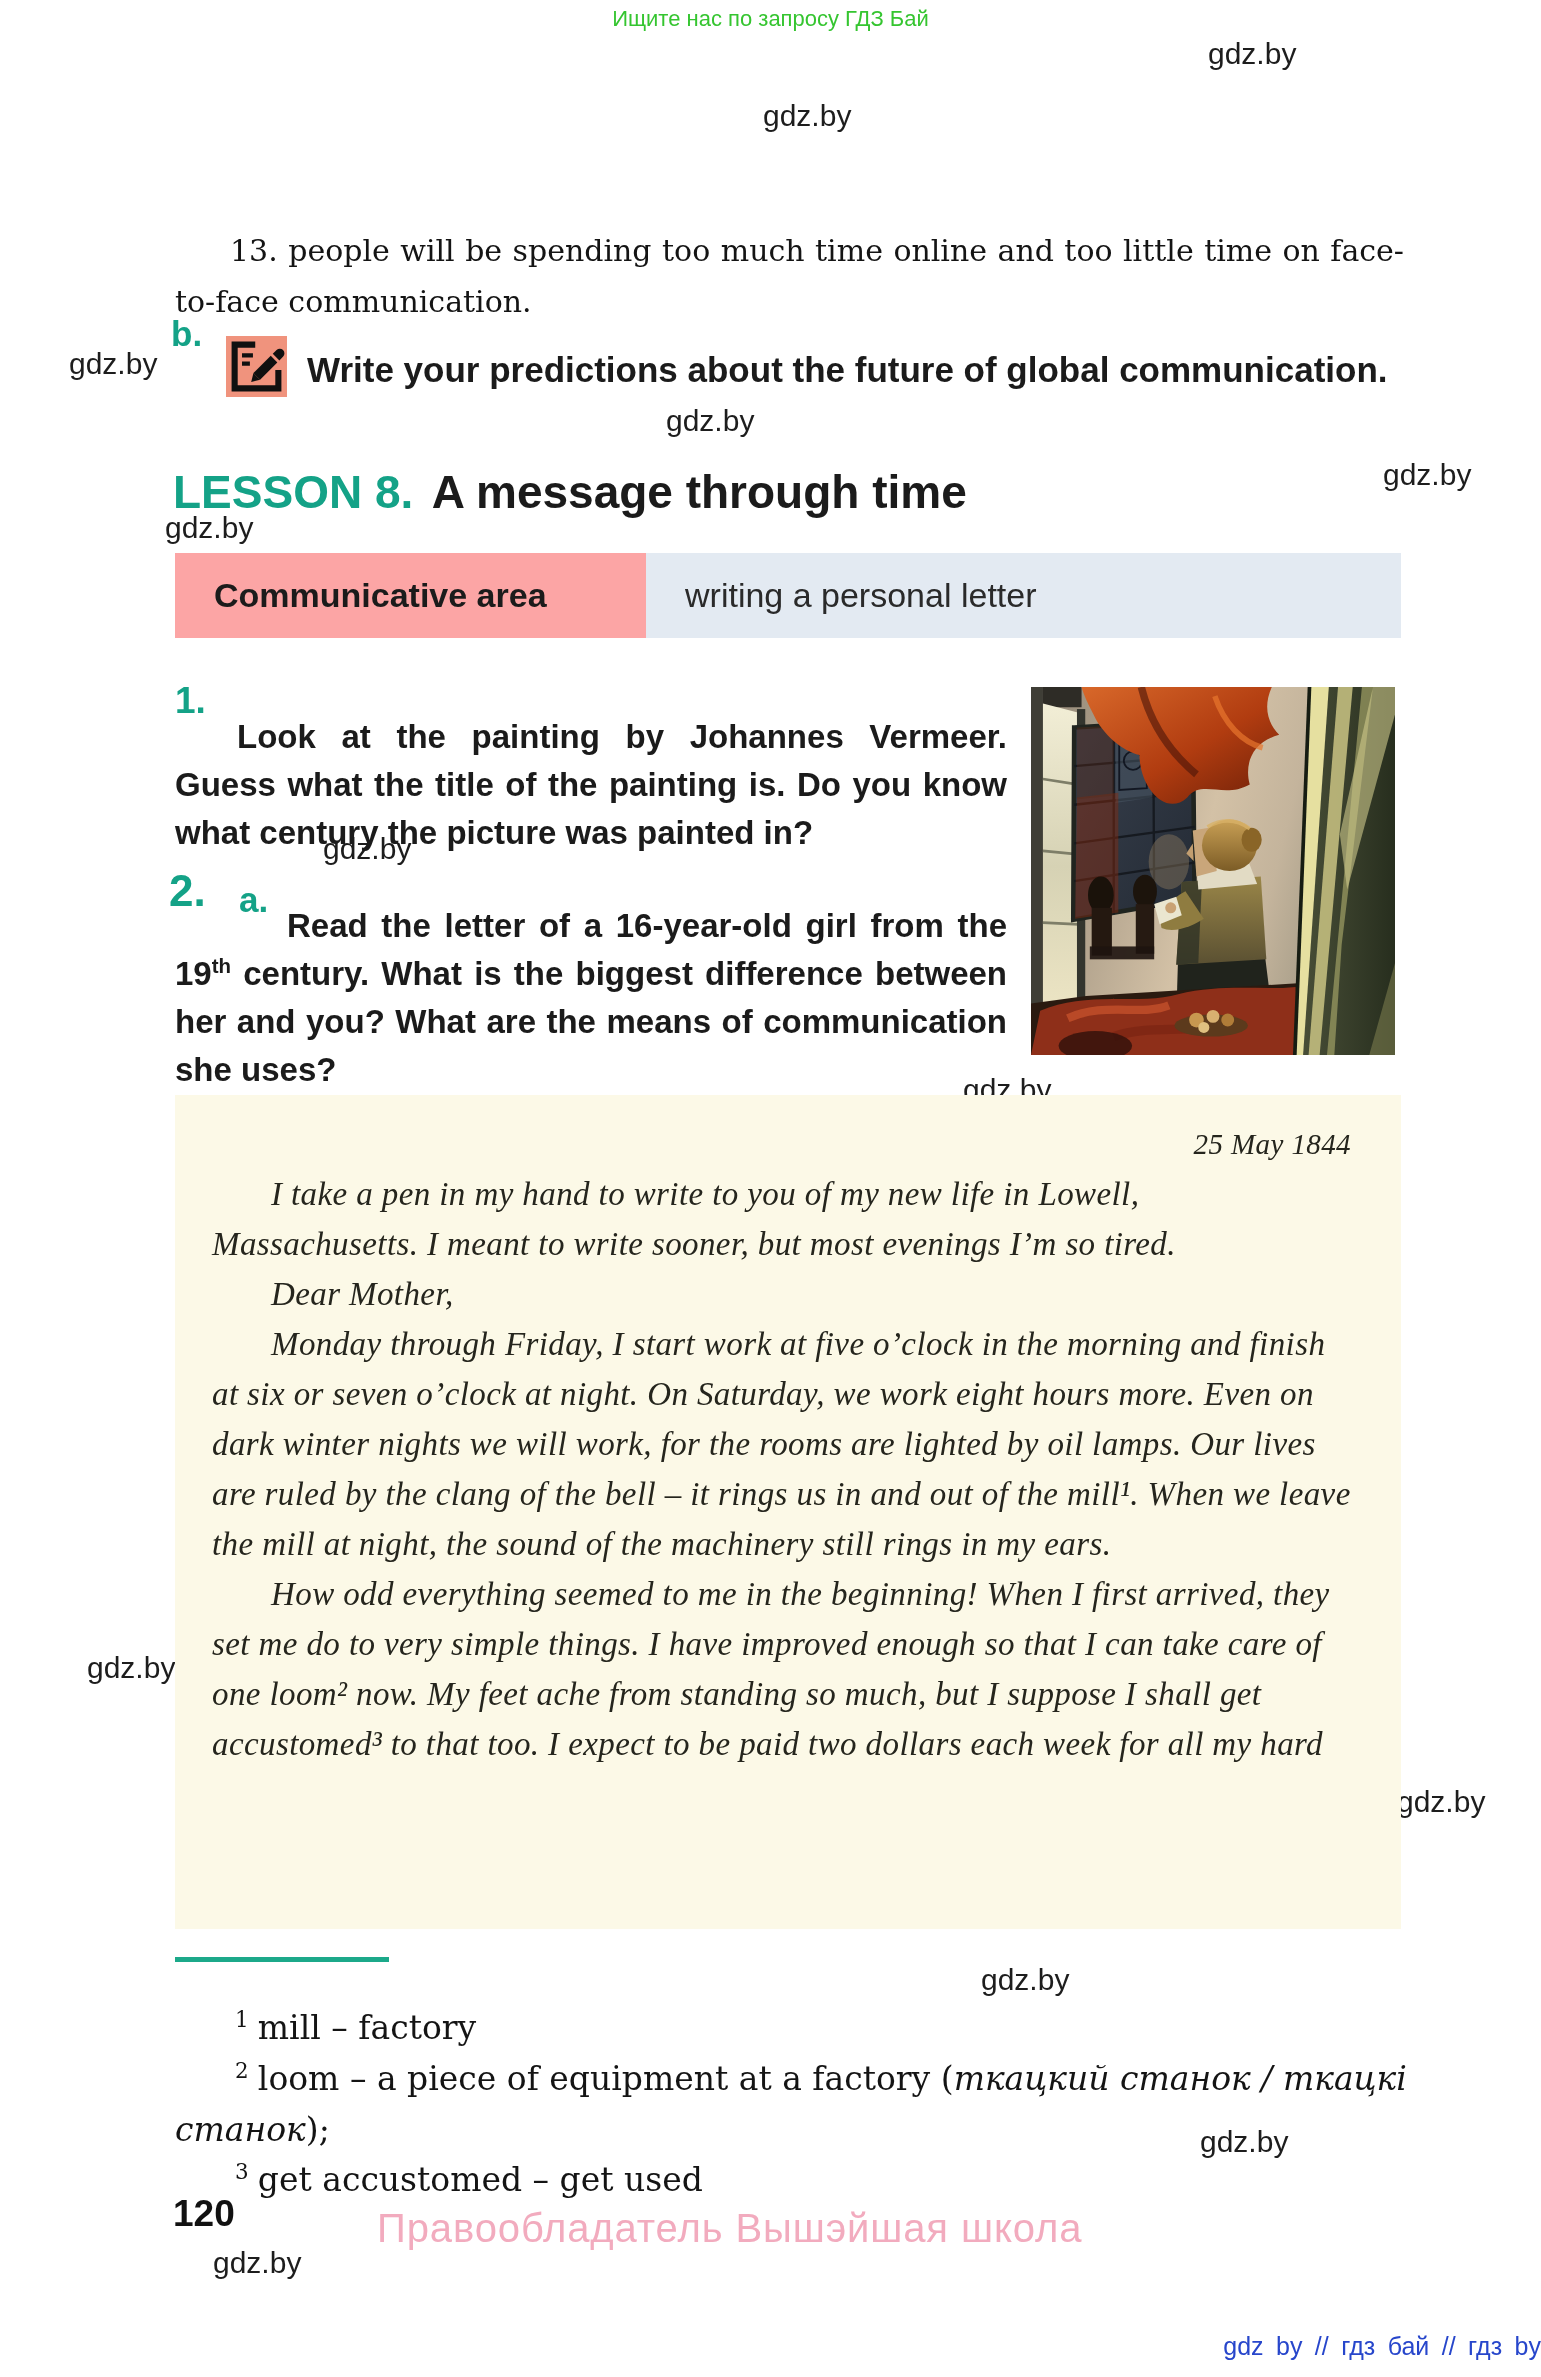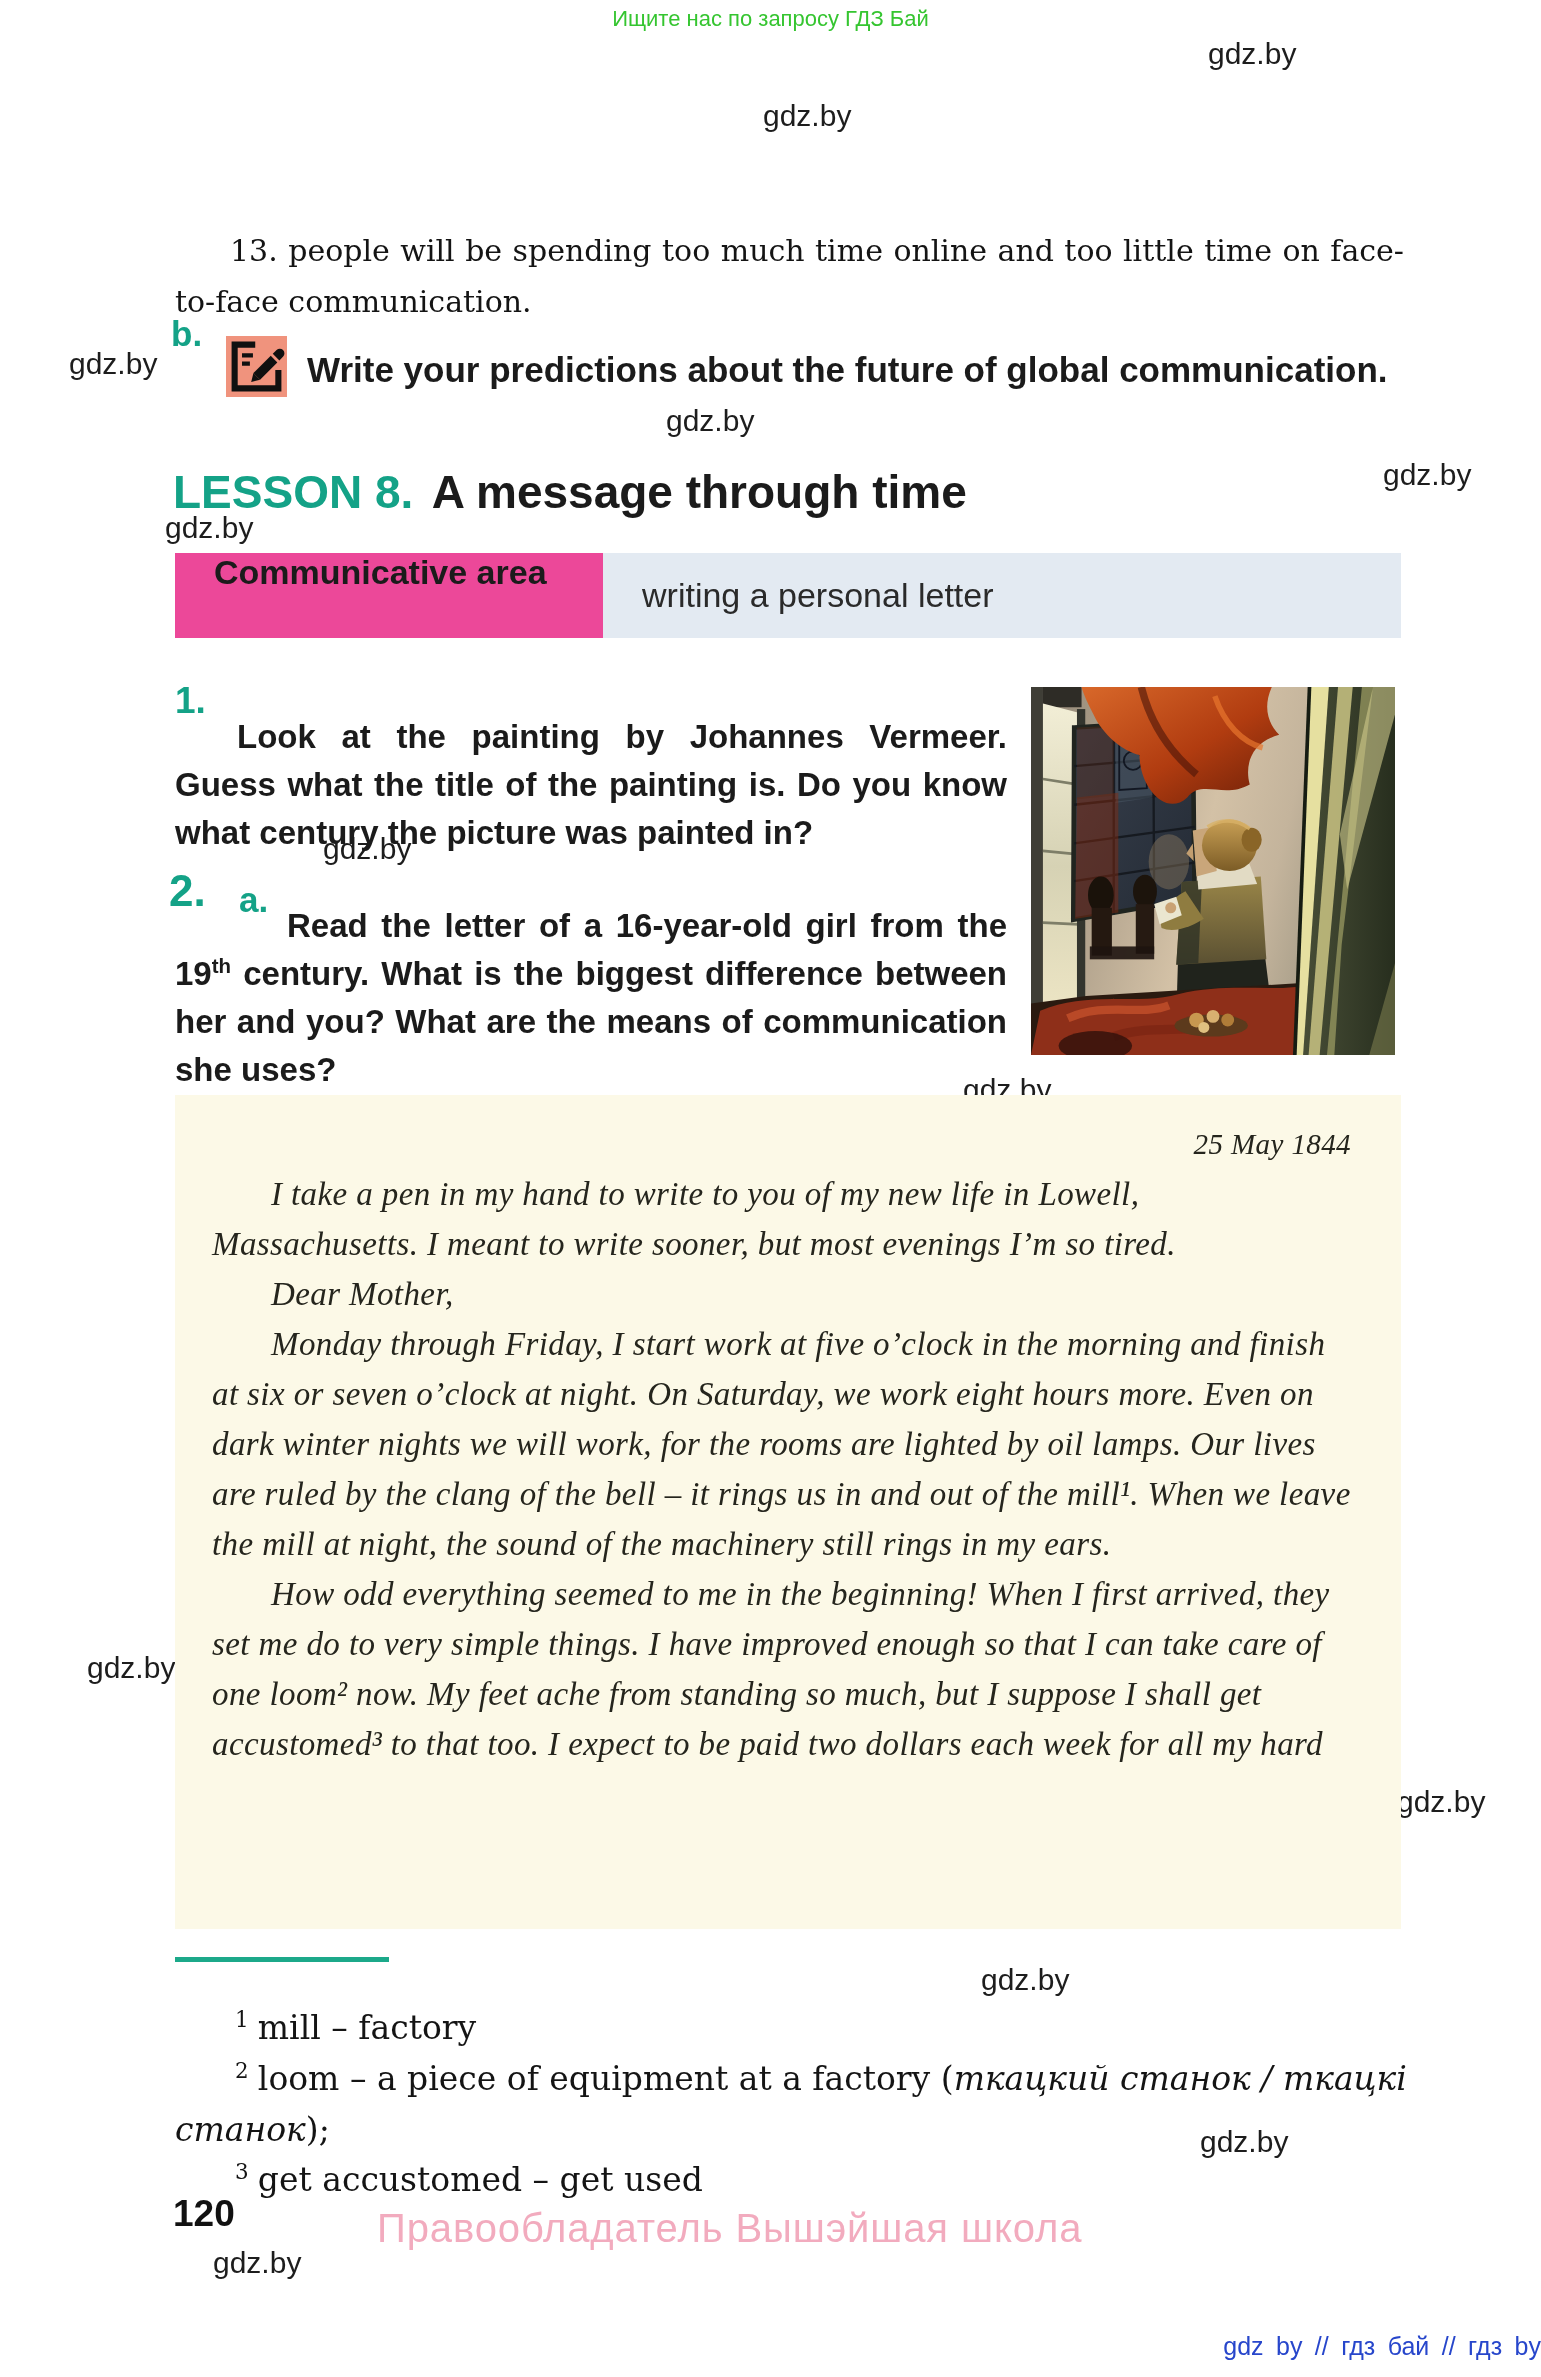--- a/index.html
+++ b/index.html
@@ -26,21 +26,21 @@
   .write-icon{display:inline-block;width:61px;height:61px;background:#f0937d;
     vertical-align:-14.7px;margin-right:20px;}
   .write-icon svg{width:100%;height:100%;display:block;}
   
   #lessonHead{top:465px;left:173px;font-family:"Liberation Sans",sans-serif;font-weight:bold;
     font-size:46px;letter-spacing:0px;white-space:nowrap;}
   #lessonHead .lnum{color:#14a287;margin-right:18.4px;}
   #lessonHead .ltitle{color:#1b1b1b;}
   
   #commTable{top:553px;left:175px;width:1226px;height:85px;display:flex;}
-  #commTable .cellL{width:428px;background:#ec4899;display:flex;align-items:flex-start;}
+  #commTable .cellL{width:471px;background:#fca5a5;display:flex;align-items:center;}
   #commTable .cellL span{font:bold 34px "Liberation Sans",sans-serif;color:#1b1b1b;padding-left:39px;}
   #commTable .cellR{flex:1;background:#e3eaf2;display:flex;align-items:center;}
   #commTable .cellR span{font:400 34px "Liberation Sans",sans-serif;color:#2a2a2a;padding-left:39px;}
   
   .exnum{position:absolute;font-family:"Liberation Sans",sans-serif;font-weight:bold;color:#14a287;}
   #num1{top:680px;left:175px;font-size:37px;}
   #num2{top:866px;left:169px;font-size:44px;}
   #num2a{top:880px;left:239px;font-size:35px;}
   .exp{position:absolute;font-family:"Liberation Sans",sans-serif;font-weight:bold;font-size:33px;
     line-height:48px;color:#1b1b1b;text-align:justify;width:832px;left:175px;}

